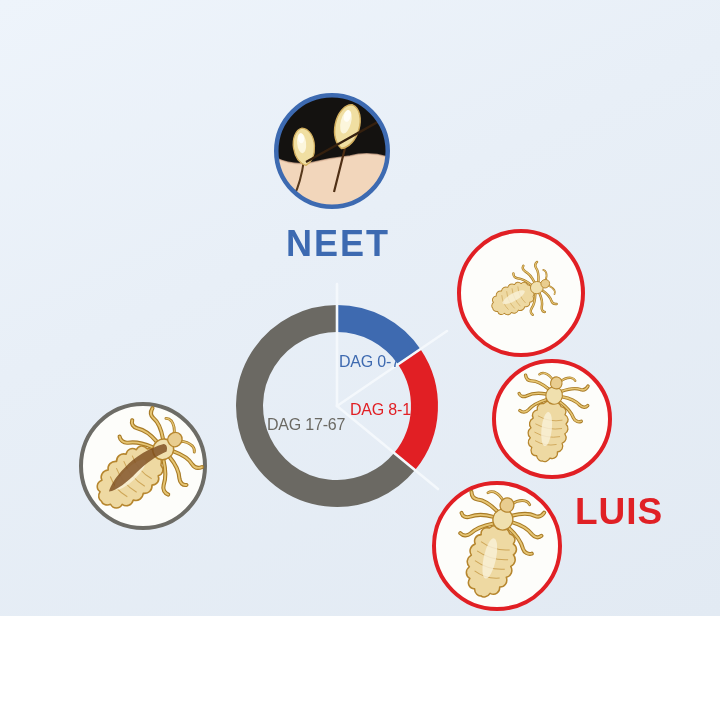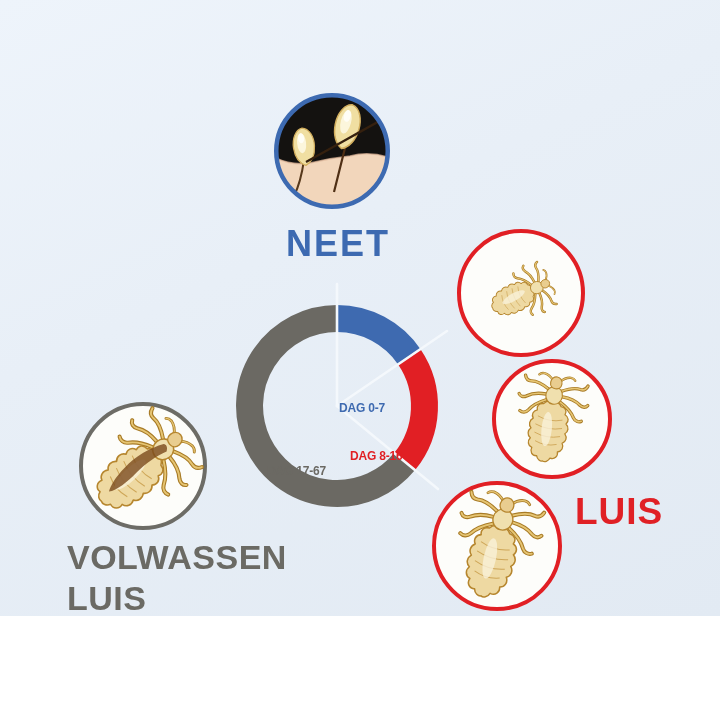--- a/index.html
+++ b/index.html
@@ -8,21 +8,21 @@
     width:720px;height:616px;
     overflow:hidden;
     background:linear-gradient(155deg,#eef4fb 0%,#e8eff7 40%,#e2eaf3 100%);
     font-family:"Liberation Sans","DejaVu Sans",sans-serif;
   }
   svg.scene{position:absolute;left:0;top:0;}
   .lbl{position:absolute;font-weight:700;line-height:1;white-space:nowrap;}
   .lbl-neet{left:280px;top:226px;width:116px;text-align:center;font-size:36px;letter-spacing:2px;color:#3d6ab1;}
   .lbl-nimf{left:575px;top:493px;font-size:37px;letter-spacing:1px;color:#e02025;}
   .lbl-adult{left:67px;top:537px;font-size:34px;letter-spacing:.5px;color:#6b6a64;line-height:41px;white-space:normal;width:230px;}
-  .dag{position:absolute;font-weight:700;font-size:12px;letter-spacing:-0.2px;line-height:1;white-space:nowrap;margin-top:48px;}
+  .dag{position:absolute;font-weight:400;font-size:16px;letter-spacing:-0.2px;line-height:1;white-space:nowrap;}
   .dag-0{left:339px;top:354px;color:#3d6ab1;}
   .dag-8{left:350px;top:402px;color:#e02025;text-align:right;}
   .dag-17{left:267px;top:417px;color:#6b6a64;}
 </style>
 </head>
 <body>
 
 <div class="canvas">
 
   <svg class="scene" width="720" height="720" viewBox="0 0 720 720">
@@ -131,19 +131,18 @@
       <g transform="translate(141,468) rotate(50) scale(0.63) translate(-70,-90)">
         <use href="#louse"></use>
         <path d="M64 38 C55 58 50 84 53 110 C55 130 60 145 66 153 C73 143 73 120 71 100
                  C69 80 71 58 76 42 C72 36 67 35 64 38 Z" fill="#7b4a1d" opacity="0.8"></path>
       </g>
     </g>
   </svg>
 
   <div class="lbl lbl-neet">NEET</div>
   <div class="lbl lbl-nimf">LUIS</div>
-  <div class="lbl lbl-adult"><span>VOLWASSEN</span><br><span>LUIS</span></div>
 
   <div class="dag dag-0" style="color: rgb(62, 106, 176);">DAG 0-7</div>
   <div class="dag dag-8" style="color: rgb(225, 31, 36);">DAG 8-16</div>
   <div class="dag dag-17" style="color: rgb(107, 105, 99);">DAG 17-67</div>
 
 </div>
 
 </body></html>

